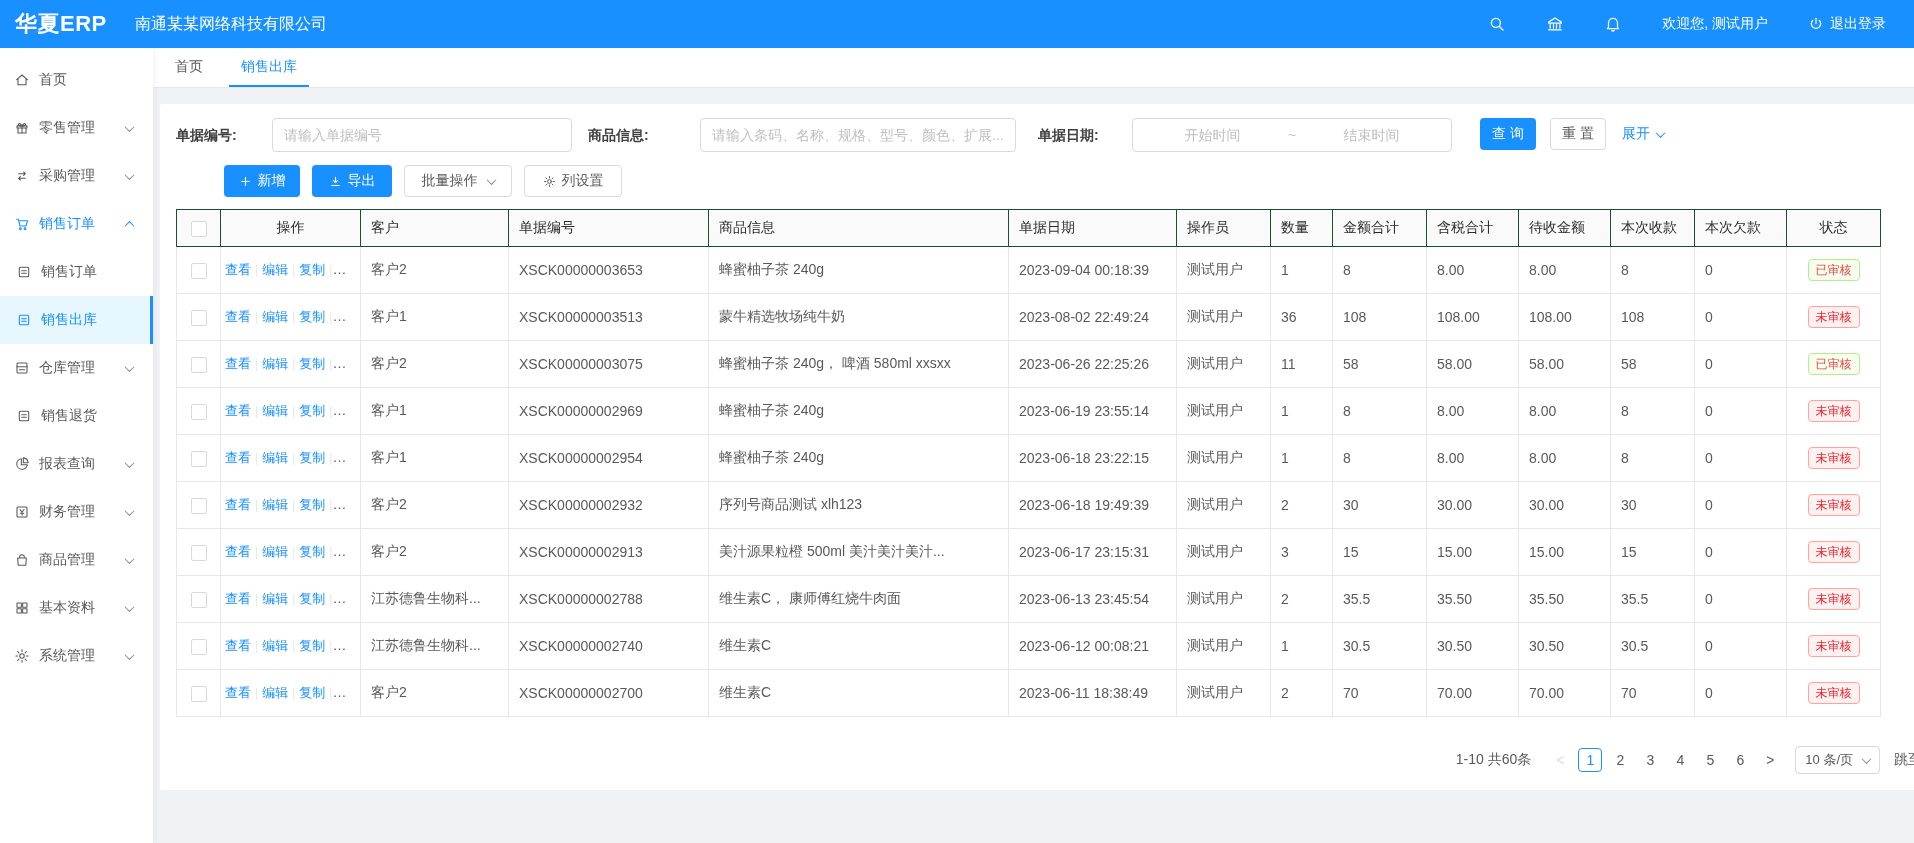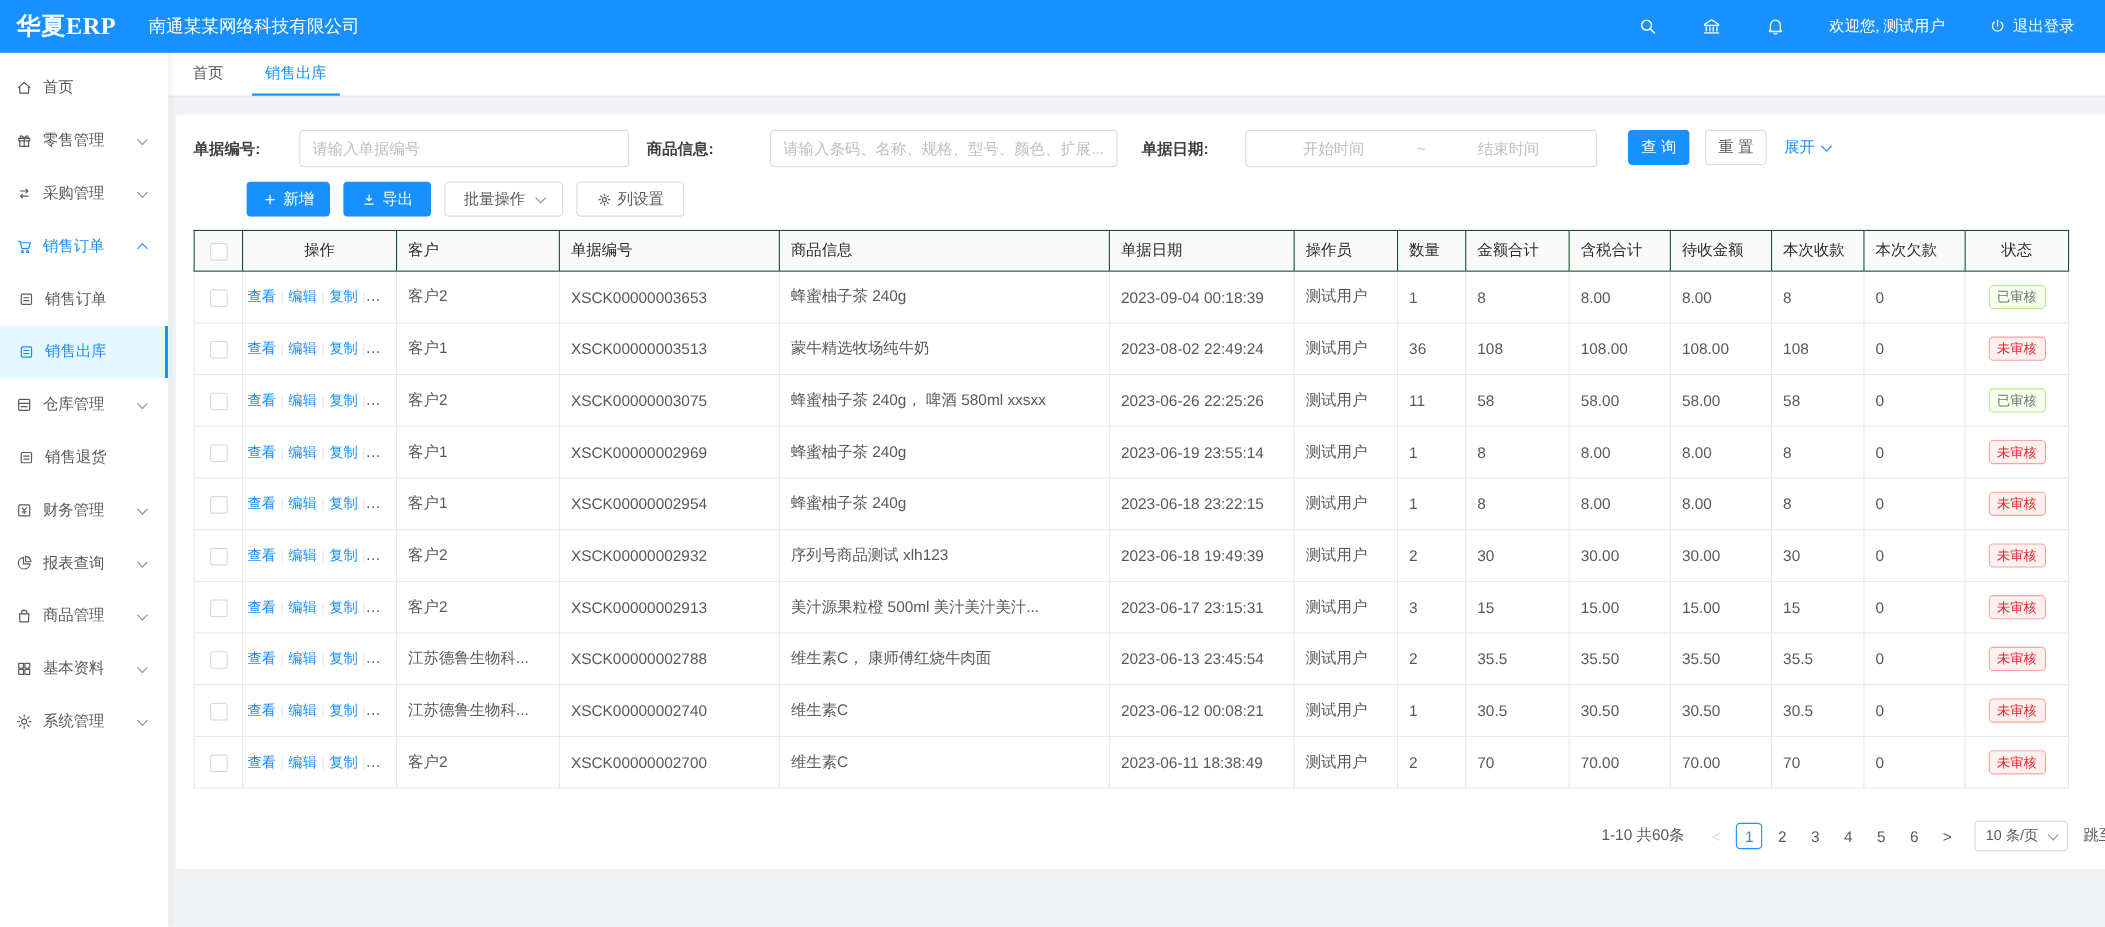--- a/index.html
+++ b/index.html
@@ -6,21 +6,21 @@
   html,body { width:1914px; height:843px; }
   body {
     font-family: "Liberation Sans", "DejaVu Sans", sans-serif;
     background:#f0f2f5; position:relative; overflow:hidden;
     color:#595959; font-size:14px;
   }
   svg { display:block; }
 
   
   .hdr { position:absolute; top:0; left:0; width:1914px; height:48px;
-         background:#1890ff; color:#fff; display:flex; align-items:center; z-index:20;font-family:Liberation Serif, serif; }
+         background:#1890ff; color:#fff; display:flex; align-items:center; z-index:20; }
   .hdr-logo { width:135px; padding-left:15px; font-size:22px; font-weight:bold; white-space:nowrap; letter-spacing:.5px; }
   .hdr-company { font-size:16px; }
   .hdr-right { margin-left:auto; display:flex; align-items:center; padding-right:28px; }
   .hdr-ic { width:18px; height:18px; margin-left:40px; cursor:pointer; color:#fff; }
   .hdr-welcome { margin-left:40px; font-size:14px; }
   .hdr-logout { margin-left:40px; display:flex; align-items:center; cursor:pointer; font-size:14px; }
   .hdr-logout svg { width:16px; height:16px; margin-right:6px; }
 
   
   .sidebar { position:absolute; top:48px; left:0; bottom:0; width:153px; background:#fff;
@@ -90,21 +90,21 @@
   th { background:#fafafa; font-weight:400; color:#2b2b2b; height:37px;
        border:1px solid #14532d; padding:0 10px; text-align:left; white-space:nowrap; overflow:hidden; }
   td { height:47px; border:1px solid #e8e8e8; padding:0 10px; white-space:nowrap;
        overflow:hidden; text-overflow:ellipsis; background:#fff; }
   th.center, td.center { text-align:center; padding:0 4px; }
   .checkbox { display:inline-block; width:16px; height:16px; border:1px solid #d9d9d9;
               border-radius:2px; background:#fff; vertical-align:middle; cursor:pointer; }
   .act-link { color:#1890ff; cursor:pointer; font-size:13px;text-align:center; }
   .act-sep { color:#e8e8e8; margin:0 4px; font-size:12px; }
   .badge { display:inline-block; padding:2px 7px; font-size:12px; border-radius:4px; border:1px solid; line-height:16px; }
-  .badge.ok { color:#737373; background:#f6ffed; border-color:#b7eb8f;text-align:center; }
+  .badge.ok { color:#ef4444; background:#f6ffed; border-color:#b7eb8f;text-align:center; }
   .badge.no { color:#f5222d; background:#fff1f0; border-color:#ffa39e; }
 
   
   .pager { position:absolute; right:16px; top:642px; display:flex; align-items:center;
            font-size:14px; color:#595959; }
   .pg-total { margin-right:14px; }
   .pg-arrow { min-width:24px; height:24px; line-height:24px; text-align:center; cursor:pointer; margin:0 3px; }
   .pg-arrow.disabled { color:#d9d9d9; }
   .pg-item { min-width:24px; height:24px; line-height:22px; text-align:center; margin:0 3px;
              border-radius:4px; cursor:pointer; border:1px solid transparent; }
@@ -217,35 +217,35 @@
         <svg viewBox="0 0 24 24" width="16" height="16" fill="none" stroke="currentColor" stroke-width="1.6" stroke-linecap="round" stroke-linejoin="round">
           <rect x="5" y="5" width="14" height="14" rx="1.5"></rect>
           <path d="M8.5 10h7M8.5 14h7"></path>
         </svg>
       </span>
       <span class="mi-label">销售退货</span>
     </div>
     <div class="menu-item">
       <span class="mi-icon">
         <svg viewBox="0 0 24 24" width="16" height="16" fill="none" stroke="currentColor" stroke-width="1.6" stroke-linecap="round" stroke-linejoin="round">
+          <path d="M11 4a8 8 0 1 0 9 9h-9z"></path>
+          <path d="M14 2.8a8 8 0 0 1 7.2 7.2H14z"></path>
+        </svg>
+      </span>
+      <span class="mi-label">报表查询</span>
+      <span class="chev down"></span>
+    </div>
+    <div class="menu-item">
+      <span class="mi-icon">
+        <svg viewBox="0 0 24 24" width="16" height="16" fill="none" stroke="currentColor" stroke-width="1.6" stroke-linecap="round" stroke-linejoin="round">
           <rect x="4.5" y="4.5" width="15" height="15" rx="1.5"></rect>
           <path d="M9 8.5l3 3.5 3-3.5M12 12v4.5M9.5 14h5"></path>
         </svg>
       </span>
       <span class="mi-label">财务管理</span>
-      <span class="chev down"></span>
-    </div>
-    <div class="menu-item">
-      <span class="mi-icon">
-        <svg viewBox="0 0 24 24" width="16" height="16" fill="none" stroke="currentColor" stroke-width="1.6" stroke-linecap="round" stroke-linejoin="round">
-          <path d="M11 4a8 8 0 1 0 9 9h-9z"></path>
-          <path d="M14 2.8a8 8 0 0 1 7.2 7.2H14z"></path>
-        </svg>
-      </span>
-      <span class="mi-label">报表查询</span>
       <span class="chev down"></span>
     </div>
     <div class="menu-item">
       <span class="mi-icon">
         <svg viewBox="0 0 24 24" width="16" height="16" fill="none" stroke="currentColor" stroke-width="1.6" stroke-linecap="round" stroke-linejoin="round">
           <path d="M8.5 9V7.5a3.5 3.5 0 0 1 7 0V9M5.5 9h13l-.8 11H6.3z"></path>
         </svg>
       </span>
       <span class="mi-label">商品管理</span>
       <span class="chev down"></span>

